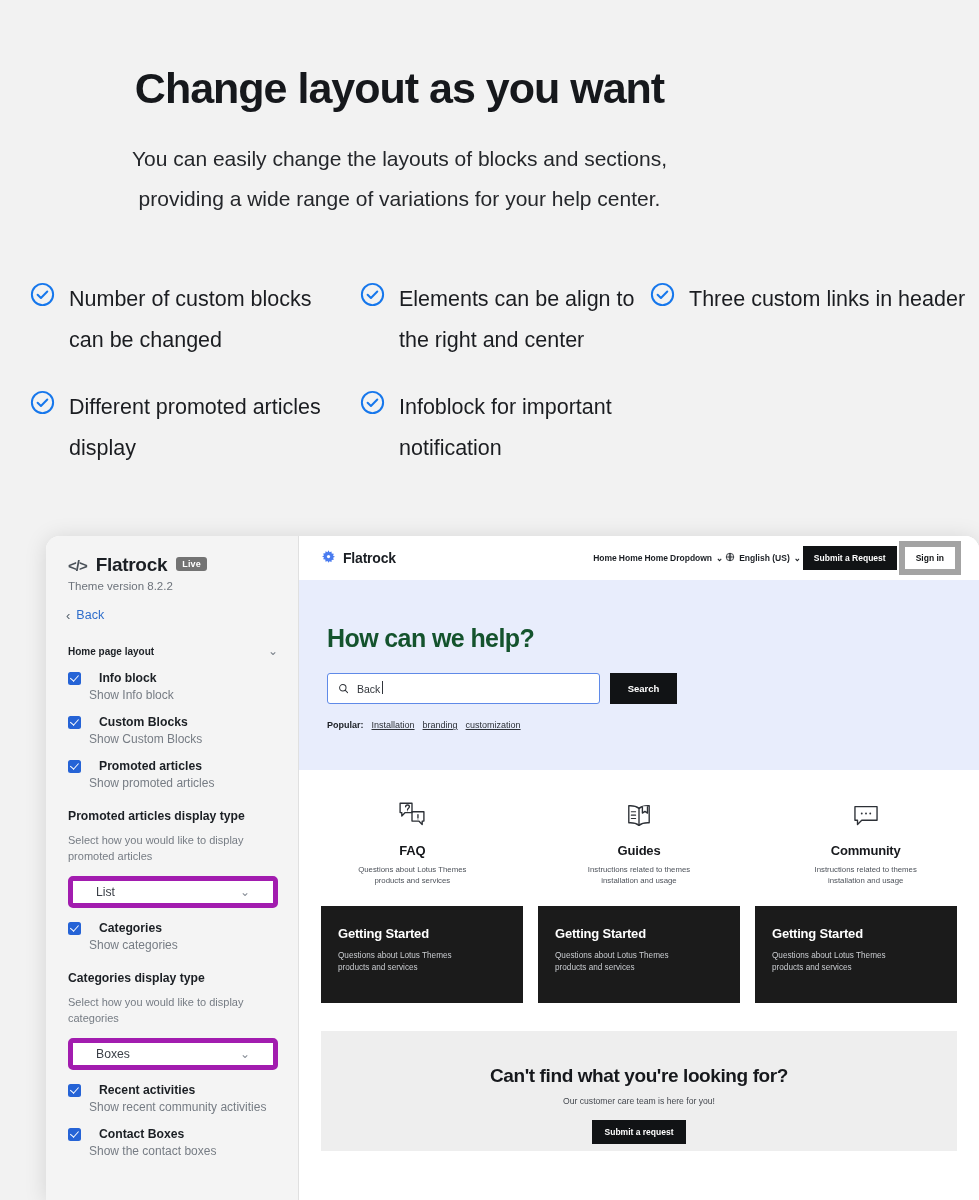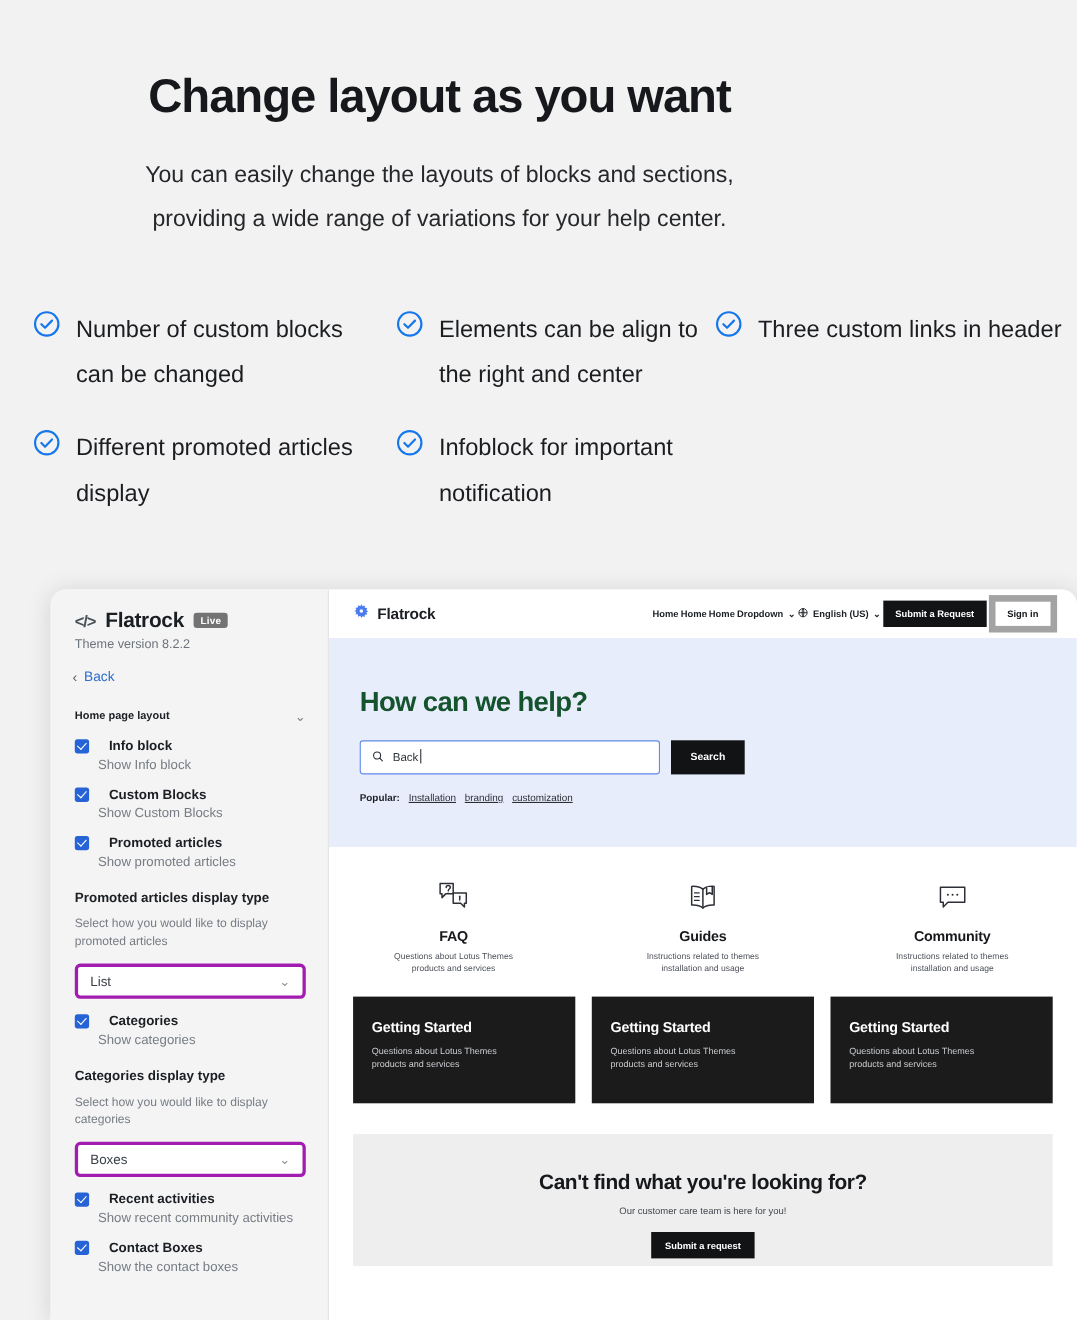--- a/index.html
+++ b/index.html
@@ -107,23 +107,23 @@
     border-width: 0 1.8px 1.8px 0; transform: rotate(42deg);
   }
   .sb-item-title { font-size: 12.2px; font-weight: 700; color: #1b1f24; padding-left: 10px; }
   .sb-item-desc { font-size: 12px; color: #767c84; padding-left: 21px; margin-top: 3px; }
 
   .sb-field { padding: 19px 20px 0 22px; }
   .sb-field-label { font-size: 12.2px; font-weight: 700; color: #1b1f24; }
   .sb-field-help { font-size: 11px; color: #767c84; margin-top: 9px; line-height: 16px; }
   .sb-select {
     margin-top: 12px; height: 32px; background: #fff;
-    border: 3px solid #a21caf; border-radius: 5px;
+    border: 5px solid #a21caf; border-radius: 5px;
     display: flex; align-items: center; justify-content: space-between;
-    padding: 0 11px; font-size: 12.2px; color: #3b4048; cursor: pointer;
+    padding: 0 23px; font-size: 12.2px; color: #3b4048; cursor: pointer;
   }
   .sb-select .chev { color: #8a9099; font-size: 12px; }
 
   
   .preview { flex: 1; background: #fff; overflow: hidden; position: relative; }
   .pv-header {
     height: 44px; display: flex; align-items: center;
     padding: 0 18px 0 22px; background: #fff;
   }
   .pv-logo { display: flex; align-items: center; gap: 7px; }

